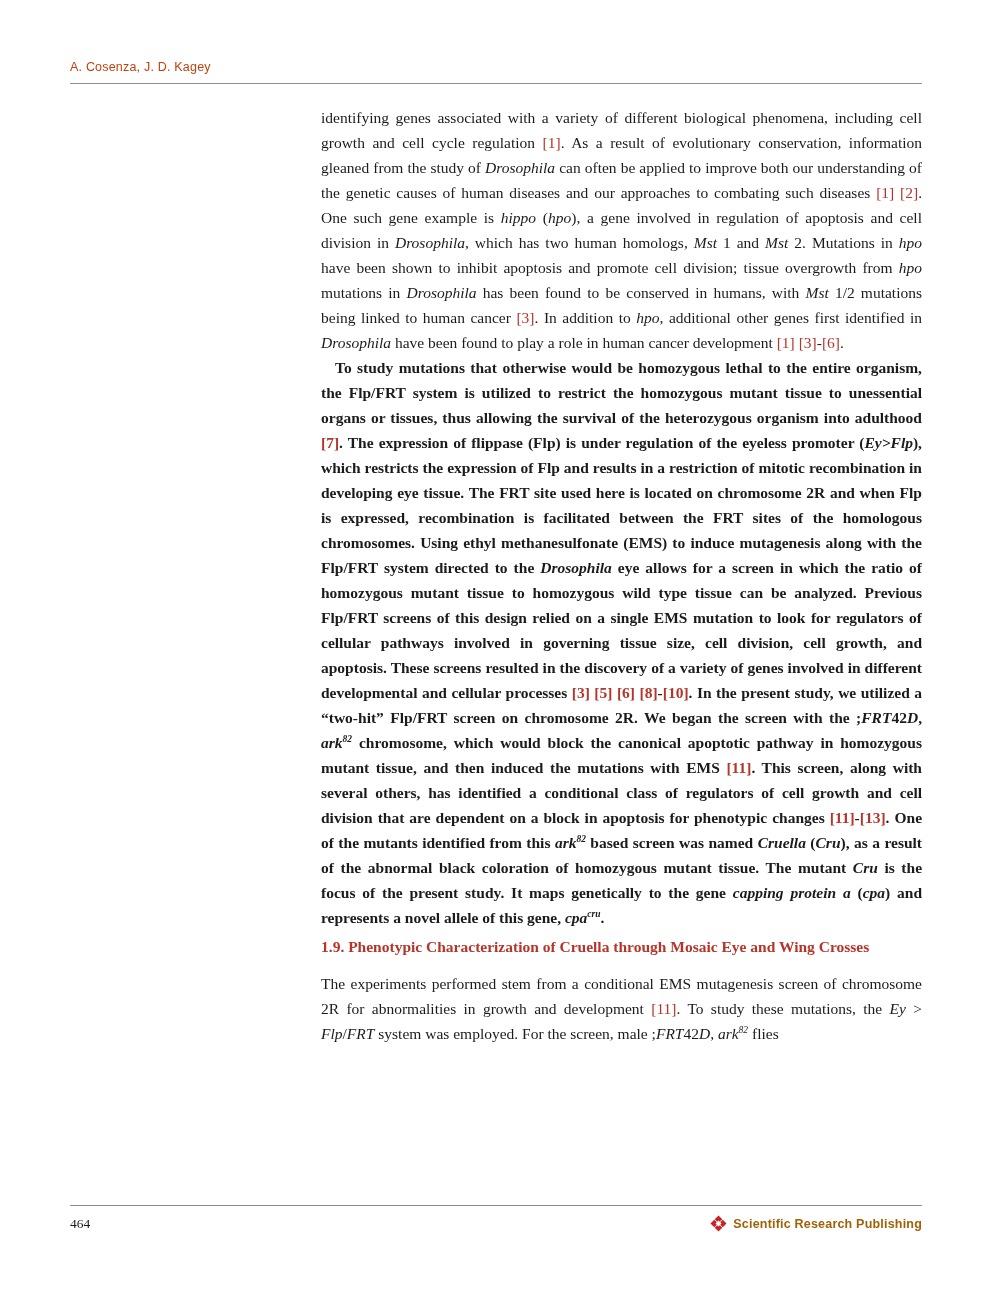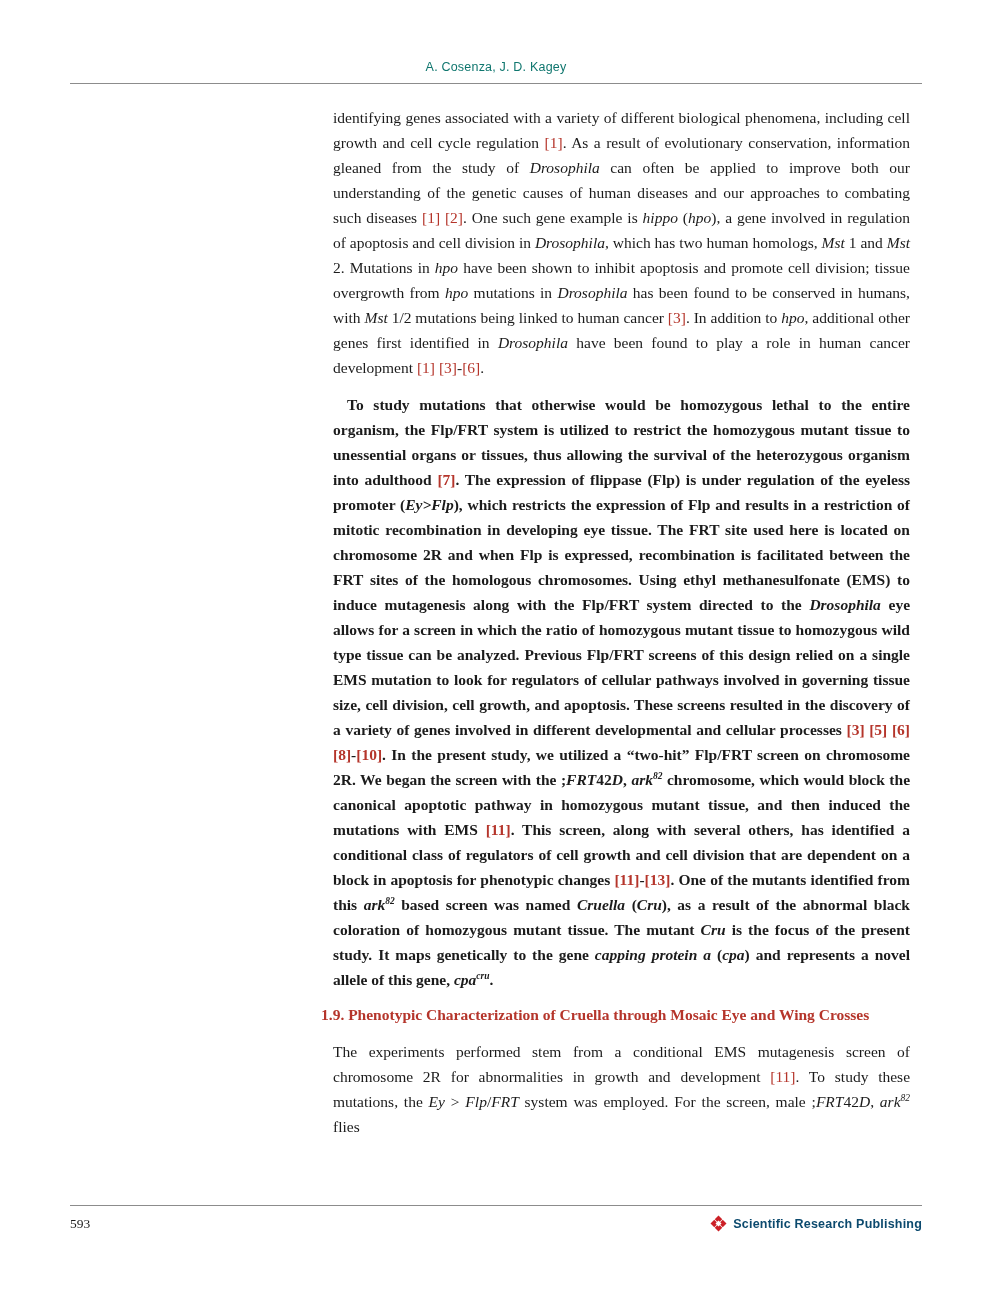--- a/index.html
+++ b/index.html
@@ -16,38 +16,37 @@
     width: 992px;
     height: 1299px;
     box-sizing: border-box;
     padding: 0 70px;
   }
   
   .page-header { padding-top: 60px; }
   .authors {
     font-family: "Liberation Sans", sans-serif;
     font-size: 12.5px;
-    color: #0f766e;
+    color: #c2410c;
     letter-spacing: 0.2px;
-    text-align: center;
   }
   .rule {
     border: none;
     border-top: 1px solid #8c8c8c;
     margin: 9px 0 0 0;
     height: 0;
   }
   
   .content {
     margin-left: 251px;
     margin-top: 21px;
     width: 601px;
   }
   .body-par {
-    margin: 12px;
+    margin: 0;
     font-size: 15.5px;
     line-height: 25px;
     text-align: justify;
   }
   .body-par.indent { text-indent: 14px; font-weight: bold; }
   .run-n { font-style: normal; }
   .run-i { font-style: italic; }
   .run-c { color: var(--accent, #b5352b); }
   .run-s, .run-is {
     font-size: 9.5px;
@@ -87,21 +86,21 @@
   .page-number { font-size: 13.5px; color: #1b1b1b; }
   .publisher {
     display: flex;
     align-items: center;
     gap: 6px;
   }
   .publisher-name {
     font-family: "Liberation Sans", sans-serif;
     font-size: 12.5px;
     font-weight: bold;
-    color: #0c4a6e;
+    color: #a16207;
     letter-spacing: 0.2px;
   }
   .logo-icon { display: inline-block; }
 </style>
 </head>
 <body>
 
 <div class="page">
 
   <header class="page-header">
@@ -118,21 +117,21 @@
 
     <h3 class="subsection-heading">1.9. Phenotypic Characterization of Cruella through Mosaic Eye and Wing Crosses</h3>
 
     <p class="body-par"><span class="run-n">The experiments performed stem from a conditional EMS mutagenesis screen of chromosome 2R for abnormalities in growth and development </span><span class="run-c">[11]</span><span class="run-n">. To study these mutations, the </span><span class="run-i">Ey</span><span class="run-n"> &gt; </span><span class="run-i">Flp</span><span class="run-n">/</span><span class="run-i">FRT</span><span class="run-n"> system was employed. For the screen, male ;</span><span class="run-i">FRT</span><span class="run-n">42</span><span class="run-i">D</span><span class="run-n">, </span><span class="run-i">ark</span><span class="run-is">82</span><span class="run-n"> flies</span></p>
 
   </main>
 
   <footer class="page-footer">
     <div class="rule"></div>
     <div class="footer-row">
-      <span class="page-number">593</span>
+      <span class="page-number">464</span>
       <span class="publisher">
         <svg class="logo-icon" width="17" height="17" viewBox="0 0 18 18" aria-hidden="true">
           <path d="M9 0.5 L13 4.5 L9 8.5 L5 4.5 Z" fill="#cc2027"></path>
           <path d="M13.5 5 L17.5 9 L13.5 13 L9.5 9 Z" fill="#cc2027"></path>
           <path d="M9 9.5 L13 13.5 L9 17.5 L5 13.5 Z" fill="#cc2027"></path>
           <path d="M4.5 5 L8.5 9 L4.5 13 L0.5 9 Z" fill="#cc2027"></path>
           <path d="M9 5.8 L12.2 9 L9 12.2 L5.8 9 Z" fill="#ffffff"></path>
         </svg>
         <span class="publisher-name">Scientific Research Publishing</span>
       </span>

